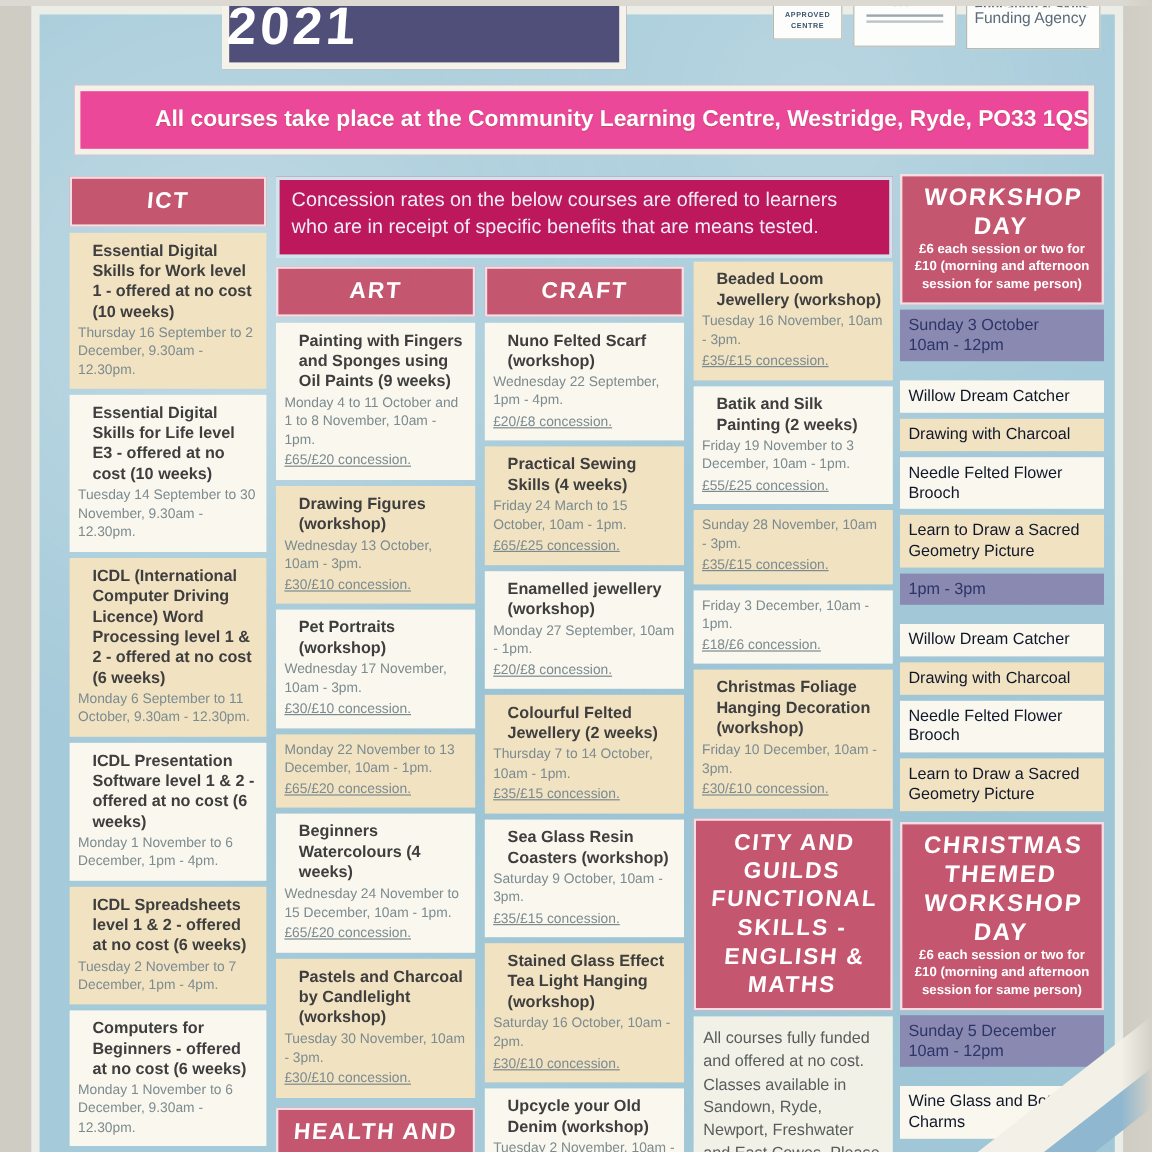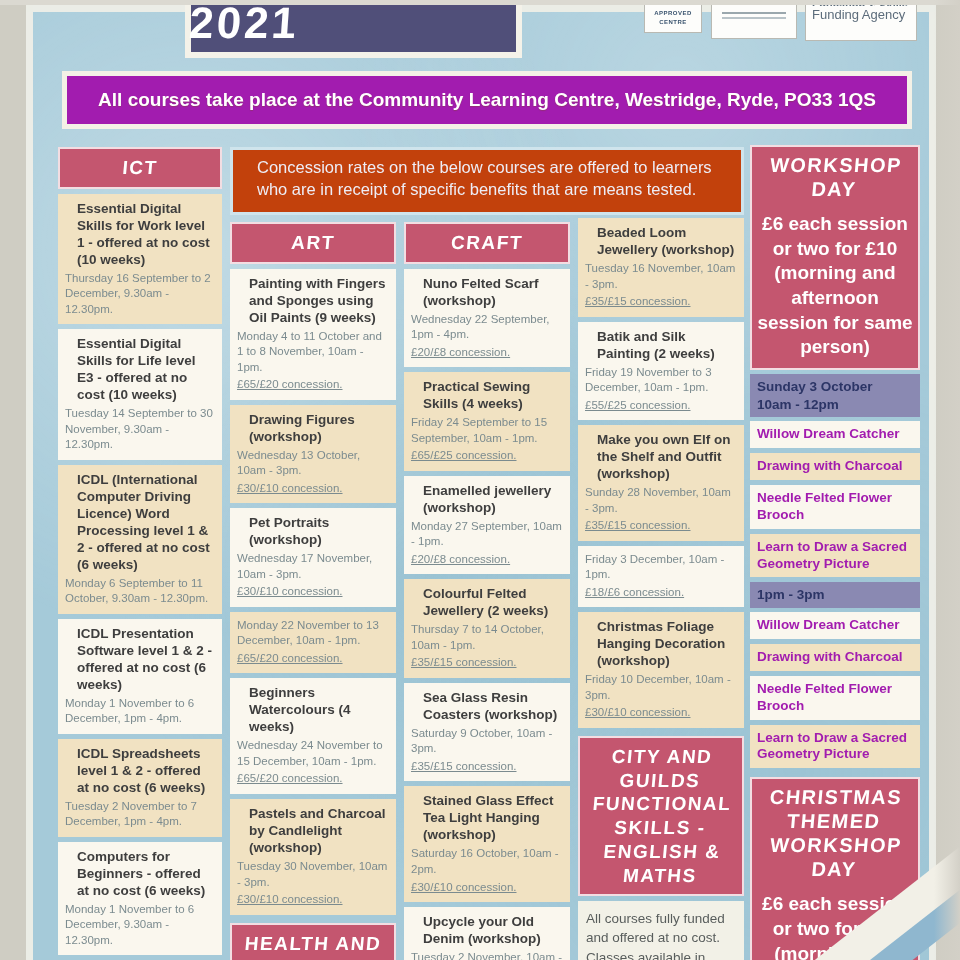--- a/index.html
+++ b/index.html
@@ -27,27 +27,27 @@
   .logo-approved{left:644px;width:58px;height:37px;display:flex;flex-direction:column;
     align-items:center;justify-content:flex-end;padding-bottom:5px;}
   .logo-approved .l{font-size:6px;font-weight:700;color:#39536e;letter-spacing:.5px;line-height:1.5;}
   .logo-matrix{left:711px;width:86px;height:43px;text-align:center;}
   .logo-matrix .m{color:#19a3ad;font-weight:700;font-size:17px;letter-spacing:.5px;margin-top:-7px;}
   .logo-matrix .bar{height:2px;background:#9aa7ad;margin:2px 10px 0 10px;}
   .logo-matrix .bar.b2{margin-top:3px;background:#b9c3c8;}
   .logo-funding{left:805px;width:112px;height:45px;padding:2px 6px;}
   .logo-funding .cut{height:7px;overflow:hidden;color:#5c6c7b;font-size:11px;font-weight:700;line-height:14px;}
   .logo-funding .fa{color:#5c6c7b;font-size:13px;line-height:1.1;margin-top:2px;}
-  .banner{position:absolute;left:62px;top:71px;width:850px;height:58px;background:#a21caf;
-    border:5px solid #f4f1e6;display:flex;align-items:center;justify-content:center;z-index:3;}
+  .banner{position:absolute;left:62px;top:71px;width:850px;height:58px;background:#ec4899;
+    border:5px solid #f4f1e6;display:flex;align-items:center;justify-content:flex-end;z-index:3;}
   .banner .t{color:#fff;font-weight:700;font-size:19px;text-shadow:0 1px 1px rgba(120,80,20,.35);}
 
-  .concession{position:absolute;left:230px;top:147px;width:514px;height:68px;background:#c2410c;
+  .concession{position:absolute;left:230px;top:147px;width:514px;height:68px;background:#be185d;
     border:3px solid #cfe4ec;color:#eeedf6;font-size:16.5px;line-height:1.32;
-    padding:7px 24px;z-index:2;}
+    padding:7px 10px;z-index:2;}
 
   
   .col{position:absolute;display:flex;flex-direction:column;z-index:2;}
   .col1{left:58px;width:164px;top:147px;}
   .col2{left:230px;width:166px;top:222px;}
   .col3{left:404px;width:166px;top:222px;}
   .col4{left:578px;width:166px;top:218px;}
   .col5{left:750px;width:170px;top:145px;}
 
   .red-box{background:#c4566f;border:2px solid rgba(255,255,255,.8);color:#fff;text-align:center;}
@@ -60,24 +60,24 @@
   .list.start-plain .item:nth-child(even){background:#f1e2c2;}
   .course-title{font-size:13.5px;font-weight:700;color:#3e3e3e;line-height:1.26;margin-bottom:3px;margin-left:12px;}
   .course-when,.course-price{font-size:11.5px;color:#7b8b8f;line-height:1.35;}
   .course-price{margin-top:2px;text-decoration:underline;}
 
   .cg-text{background:#f2f1e7;padding:8px 8px;font-size:13.5px;color:#585d5c;line-height:1.42;}
 
   
   .wk-head{padding:6px 4px 8px 4px;margin-bottom:4px;}
   .wk-head .script{font-size:20px;line-height:1.2;}
-  .wk-head .pricing{font-size:19px;font-weight:700;line-height:1.3;margin-top:11px;}
-  .time-bar{background:#8a89b2;color:#2c3566;font-weight:700;font-size:13.5px;line-height:1.3;
-    padding:4px 7px;margin-bottom:4px;}
-  .witem-label{font-size:13.5px;font-weight:700;color:#a21caf;line-height:1.25;}
+  .wk-head .pricing{font-size:11px;font-weight:700;line-height:1.3;margin-top:0;}
+  .time-bar{background:#8a89b2;color:#2c3566;font-weight:400;font-size:13.5px;line-height:1.3;
+    padding:4px 7px;margin-bottom:16px;}
+  .witem-label{font-size:13.5px;font-weight:400;color:#0f172a;line-height:1.25;}
   .witem{padding:5px 7px;}
 
   
   .stripe{position:absolute;z-index:4;transform:rotate(-38deg);}
   .stripe-w{right:-70px;bottom:28px;width:260px;height:34px;background:#f2f0e7;}
   .stripe-b{right:-78px;bottom:-6px;width:280px;height:40px;background:#8fb7cf;}
 </style>
 </head>
 <body>
 
@@ -203,21 +203,21 @@
   </div>
   <div class="list start-plain">
   <div class="item course">
     <div class="course-title">Nuno Felted Scarf (workshop)</div>
     <div class="course-when">Wednesday 22 September, 1pm - 4pm.</div>
     <div class="course-price">£20/£8 concession.</div>
   </div>
 
   <div class="item course">
     <div class="course-title">Practical Sewing Skills (4 weeks)</div>
-    <div class="course-when">Friday 24 September to 15 September, 10am - 1pm.</div>
+    <div class="course-when">Friday 24 March to 15 October, 10am - 1pm.</div>
     <div class="course-price">£65/£25 concession.</div>
   </div>
 
   <div class="item course">
     <div class="course-title">Enamelled jewellery (workshop)</div>
     <div class="course-when">Monday 27 September, 10am - 1pm.</div>
     <div class="course-price">£20/£8 concession.</div>
   </div>
 
   <div class="item course">
@@ -255,21 +255,20 @@
     <div class="course-price">£35/£15 concession.</div>
   </div>
 
   <div class="item course">
     <div class="course-title">Batik and Silk Painting (2 weeks)</div>
     <div class="course-when">Friday 19 November to 3 December, 10am - 1pm.</div>
     <div class="course-price">£55/£25 concession.</div>
   </div>
 
   <div class="item course">
-    <div class="course-title">Make you own Elf on the Shelf and Outfit (workshop)</div>
     <div class="course-when">Sunday 28 November, 10am - 3pm.</div>
     <div class="course-price">£35/£15 concession.</div>
   </div>
 
   <div class="item course">
     <div class="course-when">Friday 3 December, 10am - 1pm.</div>
     <div class="course-price">£18/£6 concession.</div>
   </div>
 
   <div class="item course">

